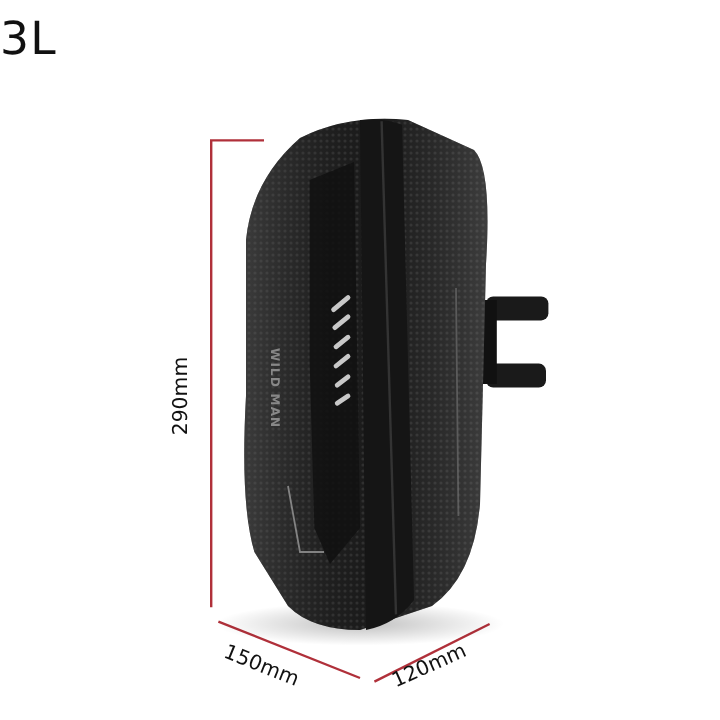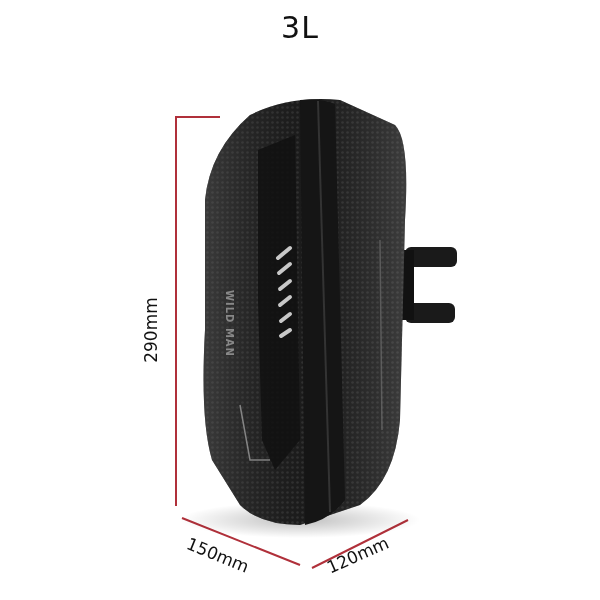--- a/index.html
+++ b/index.html
@@ -3,21 +3,21 @@
   <meta charset="utf-8">
   <style>
     html, body { margin: 0; padding: 0; }
     body {
       width: 600px; height: 600px; overflow: hidden;
       background: #ffffff; position: relative;
       font-family: "DejaVu Sans", sans-serif;
     }
     .capacity {
       position: absolute; left: 0; width: 600px; top: 10px;
-      text-align: center; font-size: 30px; color: #111;
+      text-align: left; font-size: 38px; color: #111;
       font-family: "DejaVu Sans", sans-serif; letter-spacing: 1px;
     }
     .dim-label {
       position: absolute; font-size: 17px; color: #111;
       font-family: "DejaVu Sans", sans-serif; white-space: nowrap;
     }
     .dim-height { left: 118px; top: 320px; transform: rotate(-90deg); transform-origin: center; }
     .dim-width  { left: 185px; top: 545px; transform: rotate(22deg); }
     .dim-depth  { left: 325px; top: 545px; transform: rotate(-24deg); }
     svg.product { position: absolute; left: 0; top: 0; }

